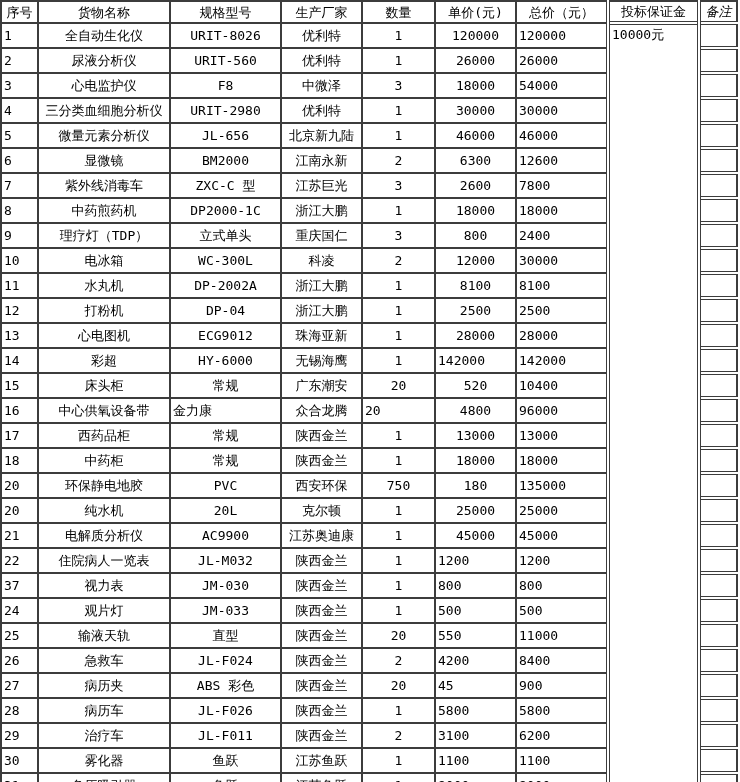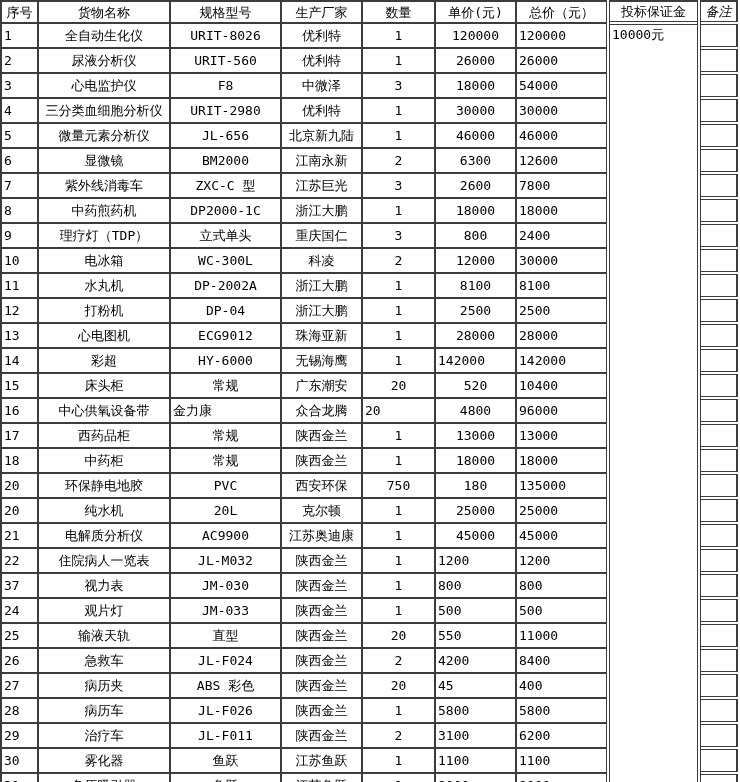--- a/index.html
+++ b/index.html
@@ -329,21 +329,21 @@
     <td class="total-cell">8400</td>
   <td class="rk"></td>
       </tr>
       <tr>
     <td class="no-cell">27</td>
     <td>病历夹</td>
     <td>ABS 彩色</td>
     <td>陕西金兰</td>
     <td>20</td>
     <td class="al">45</td>
-    <td class="total-cell">400</td>
+    <td class="total-cell">900</td>
   <td class="rk"></td>
       </tr>
       <tr>
     <td class="no-cell">28</td>
     <td>病历车</td>
     <td>JL-F026</td>
     <td>陕西金兰</td>
     <td>1</td>
     <td class="al">5800</td>
     <td class="total-cell">5800</td>

